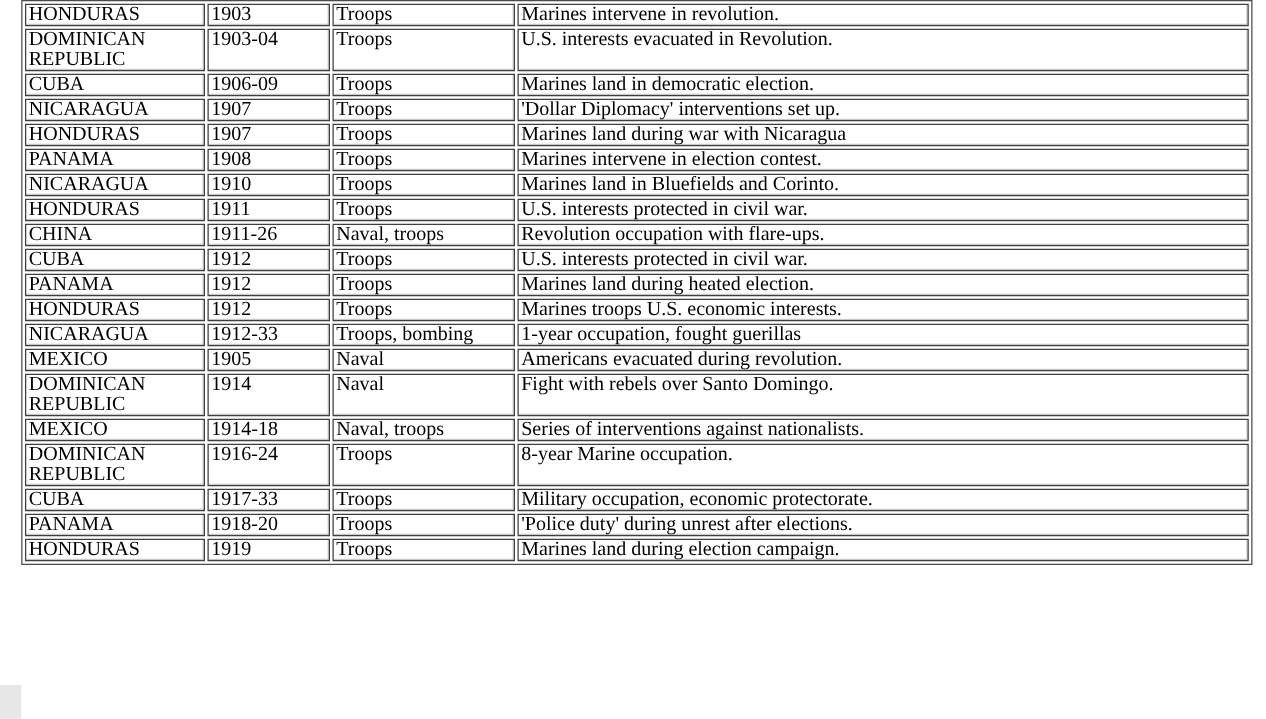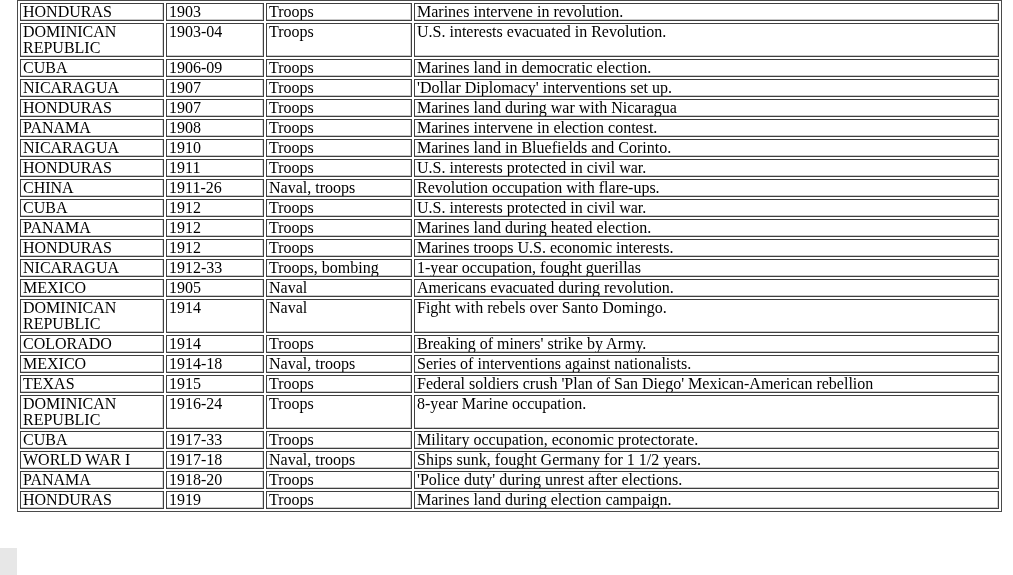--- a/index.html
+++ b/index.html
@@ -149,54 +149,36 @@
           <td>Naval</td>
           <td>Americans evacuated during revolution.</td>
         </tr>
         <tr>
           <td>DOMINICAN REPUBLIC</td>
           <td>1914</td>
           <td>Naval</td>
           <td>Fight with rebels over Santo Domingo.</td>
         </tr>
         <tr>
-          <td>COLORADO</td>
-          <td>1914</td>
-          <td>Troops</td>
-          <td>Breaking of miners' strike by Army.</td>
-        </tr>
-        <tr>
           <td>MEXICO</td>
           <td>1914-18</td>
           <td>Naval, troops</td>
           <td>Series of interventions against nationalists.</td>
-        </tr>
-        <tr>
-          <td>TEXAS</td>
-          <td>1915</td>
-          <td>Troops</td>
-          <td>Federal soldiers crush 'Plan of San Diego' Mexican-American rebellion</td>
         </tr>
         <tr>
           <td>DOMINICAN REPUBLIC</td>
           <td>1916-24</td>
           <td>Troops</td>
           <td>8-year Marine occupation.</td>
         </tr>
         <tr>
           <td>CUBA</td>
           <td>1917-33</td>
           <td>Troops</td>
           <td>Military occupation, economic protectorate.</td>
-        </tr>
-        <tr>
-          <td>WORLD WAR I</td>
-          <td>1917-18</td>
-          <td>Naval, troops</td>
-          <td>Ships sunk, fought Germany for 1 1/2 years.</td>
         </tr>
         <tr>
           <td>PANAMA</td>
           <td>1918-20</td>
           <td>Troops</td>
           <td>'Police duty' during unrest after elections.</td>
         </tr>
         <tr>
           <td>HONDURAS</td>
           <td>1919</td>

